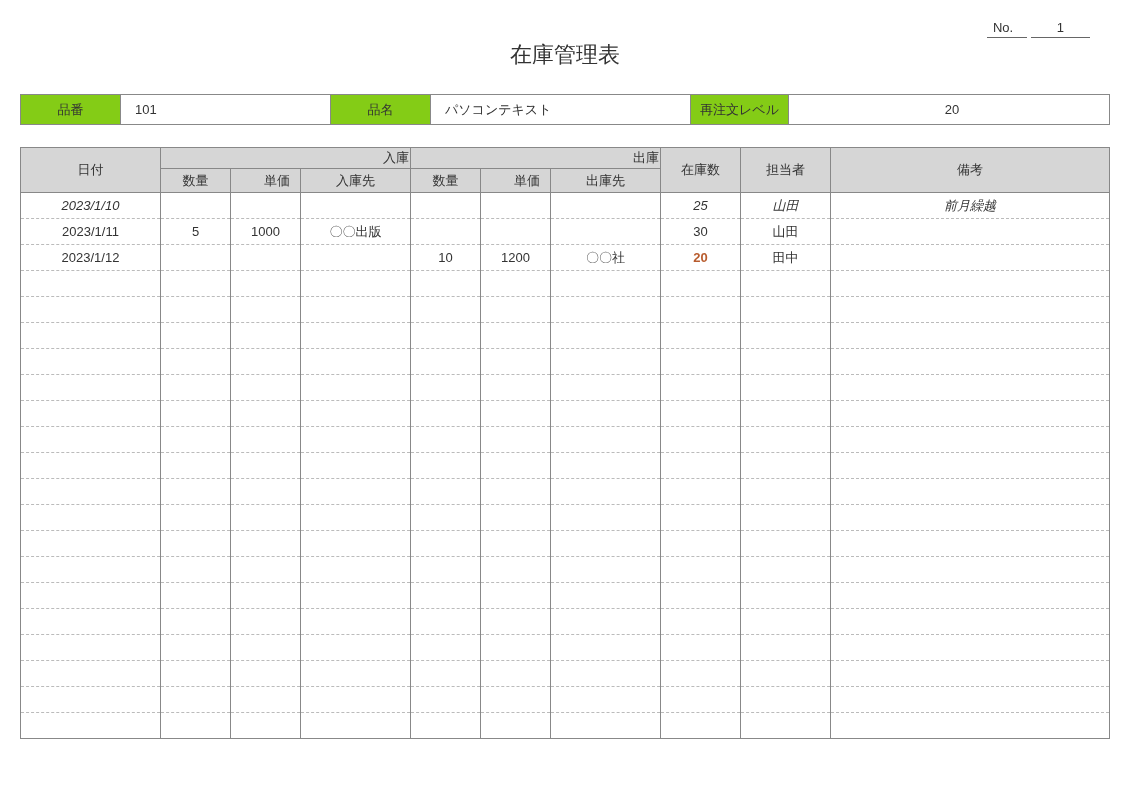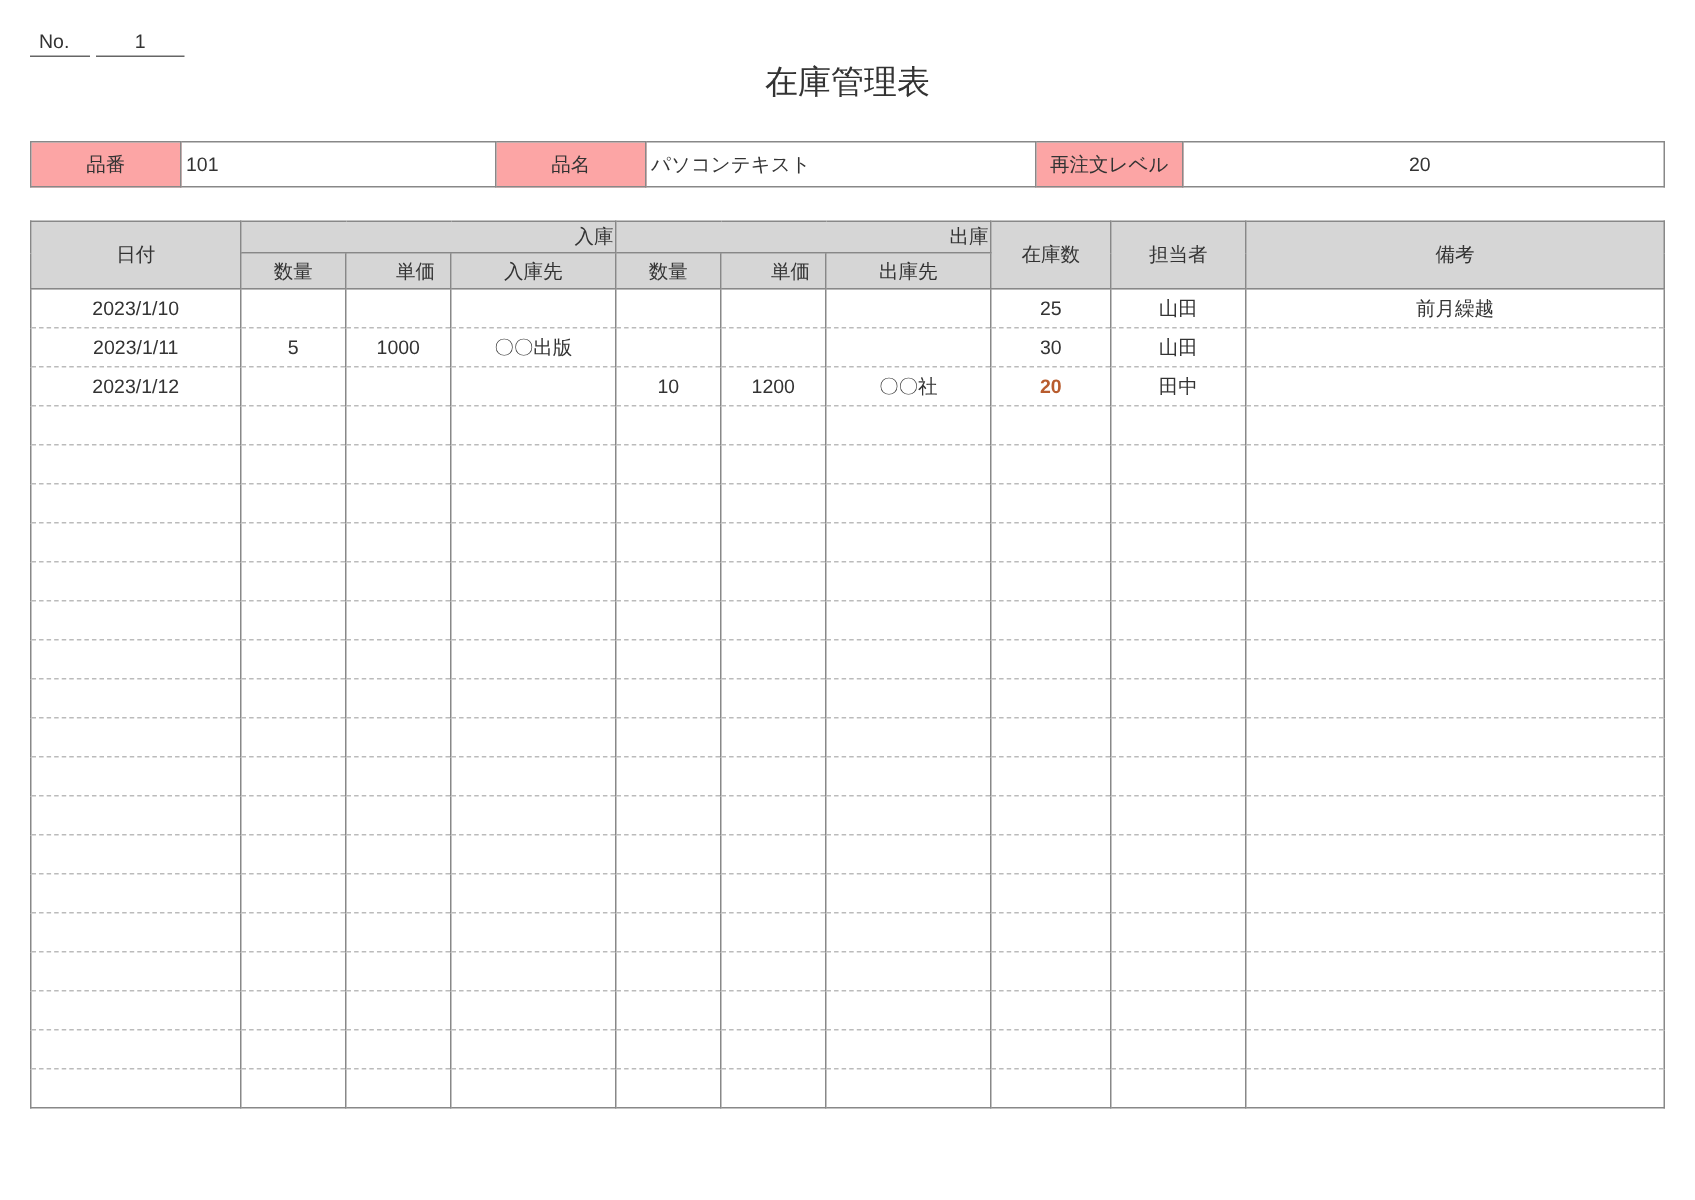--- a/index.html
+++ b/index.html
@@ -6,20 +6,21 @@
   body {
     margin: 0;
     padding: 20px;
     font-family: "MS PGothic", "Hiragino Kaku Gothic Pro", "Meiryo", sans-serif;
     font-size: 13px;
     color: #333;
     background: #fff;
     width: 1130px;
   }
   .no-row {
+    text-align: right;
     padding-right: 20px;
     margin-bottom: 2px;
     font-size: 13px;
   }
   .no-row .no-label {
     display: inline-block;
     border-bottom: 1px solid #666;
     padding: 0 14px 2px 6px;
   }
   .no-row .no-value {
@@ -39,26 +40,26 @@
     border-collapse: collapse;
     margin-bottom: 22px;
   }
   table.info td {
     border: 1px solid #888;
     height: 30px;
     padding: 4px 8px;
     vertical-align: middle;
   }
   table.info td.label {
-    background: #fca5a5;
+    background: #84cc16;
     text-align: center;
     width: 100px;
   }
   table.info td.val {
-    padding-left: 3px;
+    padding-left: 14px;
   }
   table.main {
     width: 100%;
     border-collapse: collapse;
   }
   table.main th, table.main td {
     border: 1px solid #888;
     text-align: center;
     vertical-align: middle;
   }
@@ -74,20 +75,21 @@
     font-size: 13px;
   }
   table.main tbody tr td {
     border-top: 1px dashed #bbb;
     border-bottom: 1px dashed #bbb;
     border-left: 1px solid #888;
     border-right: 1px solid #888;
   }
   table.main tbody tr:first-child td {
     border-top: 1px solid #888;
+    font-style: italic;
   }
   table.main tbody tr:last-child td {
     border-bottom: 1px solid #888;
   }
   .reorder-hit {
     color: #b85c2e;
     font-weight: bold;
   }
   .col-date { width: 140px; }
   .col-qty { width: 70px; margin-top: 12px; }

